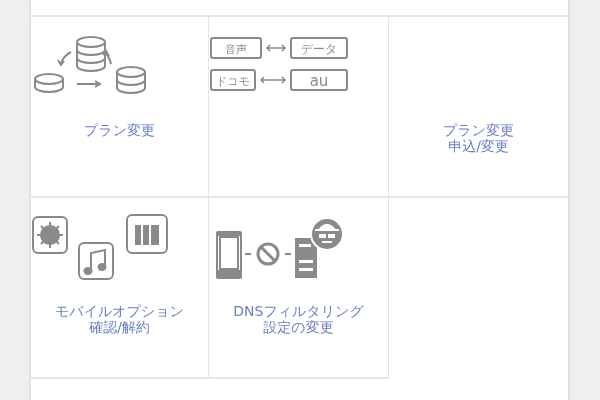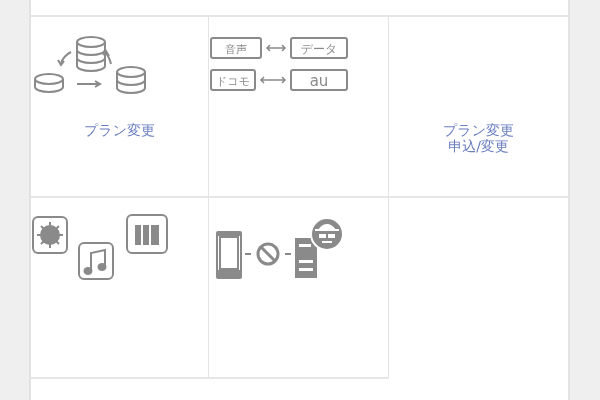--- a/index.html
+++ b/index.html
@@ -118,20 +118,22 @@
           <rect x="48" y="30" width="34" height="36" rx="5"></rect>
           <path d="M60 58 v-18 l14 -3 v16"></path>
           <ellipse cx="57" cy="58" rx="3.5" ry="3" fill="#8a8a8a"></ellipse>
           <ellipse cx="71" cy="54" rx="3.5" ry="3" fill="#8a8a8a"></ellipse>
           <rect x="96" y="2" width="40" height="38" rx="5"></rect>
           <rect x="104" y="12" width="6" height="20" fill="#8a8a8a" stroke="none"></rect>
           <rect x="112" y="12" width="6" height="20" fill="#8a8a8a" stroke="none"></rect>
           <rect x="120" y="12" width="8" height="20" fill="#8a8a8a" stroke="none"></rect>
         </svg>
       </div>
+      <div class="label">モバイルオプション
+確認/解約</div>
     </div>
 
     <div class="cell">
       <div class="icon">
         <svg width="140" height="76" viewBox="0 0 140 76" fill="none" stroke="#8a8a8a" stroke-width="2">
           <rect x="8" y="22" width="24" height="46" rx="1"></rect>
           <rect x="11" y="27" width="18" height="32" fill="none" stroke="#8a8a8a"></rect>
           <rect x="16" y="62" width="8" height="3" fill="#8a8a8a" stroke="none"></rect>
           <rect x="8" y="22" width="24" height="4" fill="#8a8a8a" stroke="none"></rect>
           <rect x="8" y="60" width="24" height="8" fill="#8a8a8a" stroke="none"></rect>
@@ -142,18 +144,20 @@
           <rect x="90" y="34" width="12" height="3" fill="#fff" stroke="none"></rect>
           <rect x="90" y="50" width="14" height="3" fill="#fff" stroke="none"></rect>
           <rect x="90" y="58" width="14" height="3" fill="#fff" stroke="none"></rect>
           <circle cx="118" cy="24" r="16" fill="#8a8a8a" stroke="#fff" stroke-width="2"></circle>
           <path d="M106 20 h24 M110 20 q8 -10 16 0" stroke="#fff" fill="#fff" stroke-width="2"></path>
           <rect x="110" y="24" width="7" height="4" fill="#fff" stroke="none"></rect>
           <rect x="119" y="24" width="7" height="4" fill="#fff" stroke="none"></rect>
           <path d="M113 32 h10" stroke="#fff"></path>
         </svg>
       </div>
+      <div class="label">DNSフィルタリング
+設定の変更</div>
     </div>
 
   </div>
 
   <div class="bottom-strip"></div>
 </div>
 
 </body></html>

